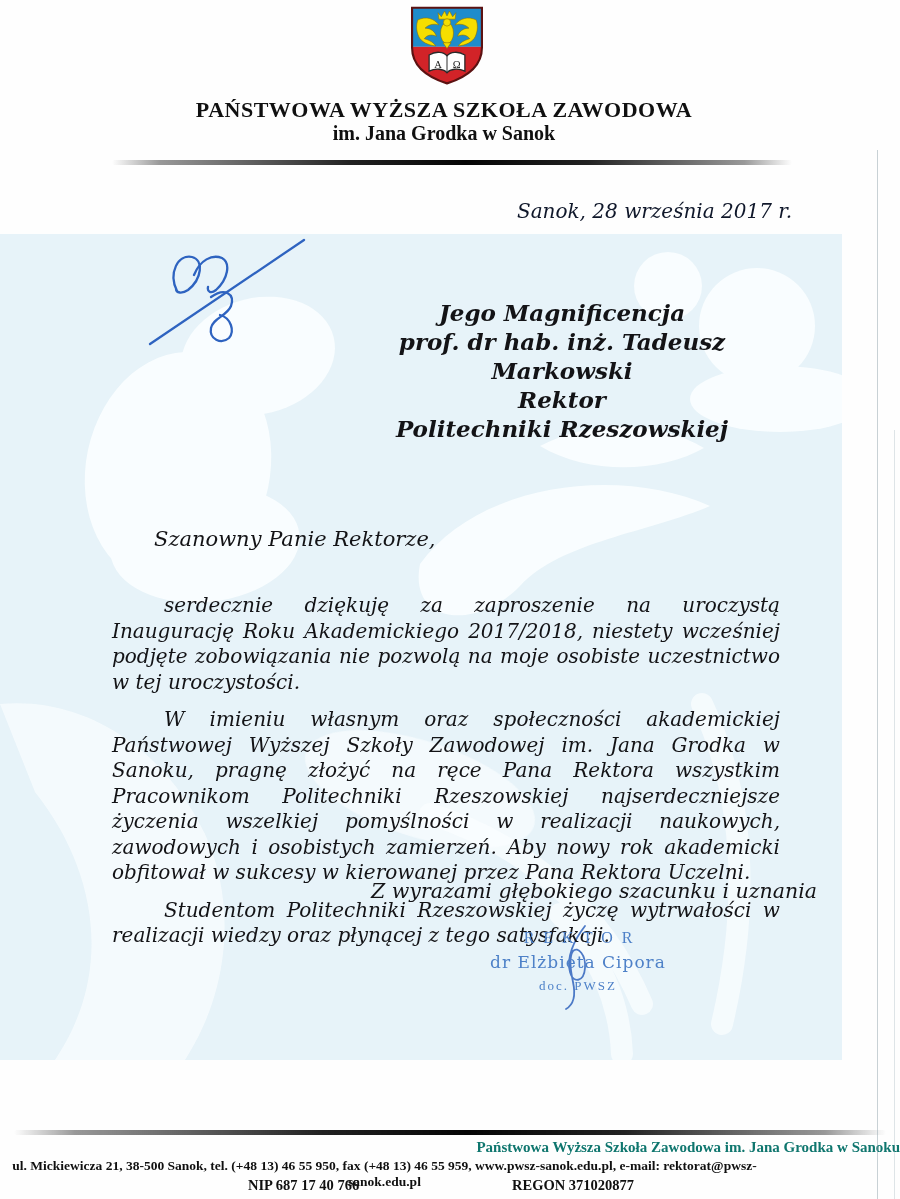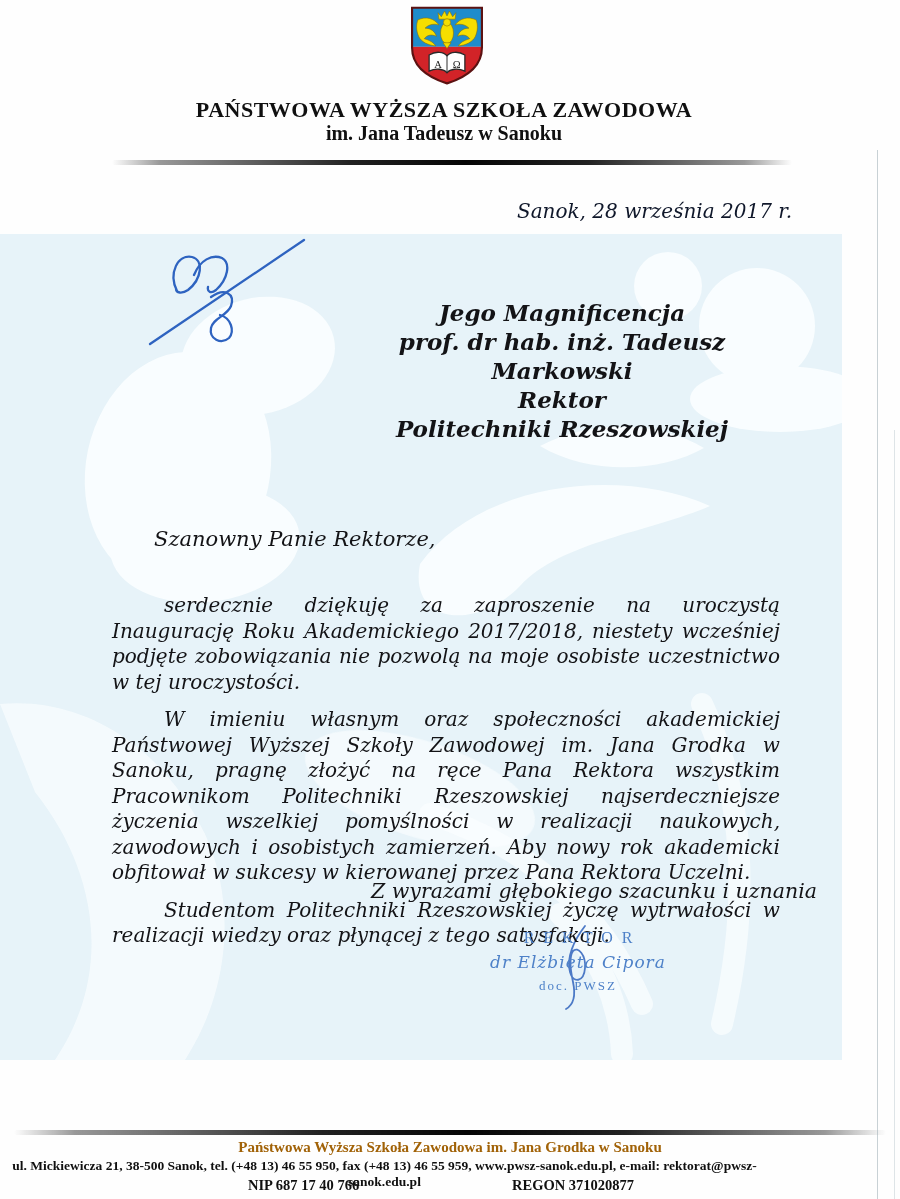--- a/index.html
+++ b/index.html
@@ -59,27 +59,27 @@
   .body-text p{margin:12px;text-indent:52px;font-style:italic;}
   .closing{
     position:absolute;left:371px;top:879px;font-size:20.5px;color:#131316;
   }
   
   .stamp{
     position:absolute;left:483px;top:929px;width:190px;text-align:center;
     color:#4e81c8;font-family:"Liberation Serif",serif;
   }
   .stamp-title{font-size:16px;letter-spacing:9px;padding-left:9px;font-weight:500;}
-  .stamp-name{font-family:"DejaVu Serif",serif;font-style:italic;font-size:17px;margin-top:5px;letter-spacing:1px;}
+  .stamp-name{font-family:"DejaVu Serif",serif;font-size:17px;margin-top:5px;letter-spacing:1px;}
   .stamp-sub{font-size:13px;margin-top:6px;letter-spacing:2px;}
   .overlay{position:absolute;left:0;top:0;pointer-events:none;}
   
   .footer-org{
-    position:absolute;top:1139px;left:0;width:900px;text-align:center;
-    font-weight:bold;font-size:15px;color:#a16207;
+    position:absolute;top:1139px;left:0;width:900px;text-align:right;
+    font-weight:bold;font-size:15px;color:#0f766e;
   }
   .footer-address{
     position:absolute;top:1158px;left:0;width:769px;text-align:center;
     font-weight:bold;font-size:13.5px;color:#101010;
   }
   .footer-nip{
     position:absolute;top:1177px;left:248px;font-weight:bold;font-size:14.5px;color:#101010;
   }
   .footer-regon{
     position:absolute;top:1177px;left:512px;font-weight:bold;font-size:14.5px;color:#101010;
@@ -138,21 +138,21 @@
         <path d="M26,61 C34,56 44,57 48,62 C52,57 62,56 70,61 L70,81 C62,77 52,78 48,83 C44,78 34,77 26,81 Z" fill="#ffffff" stroke="#2a2a2a" stroke-width="1.6"></path>
         <line x1="48" y1="62" x2="48" y2="83" stroke="#2a2a2a" stroke-width="1.2"></line>
         <text x="37" y="77" font-size="13" text-anchor="middle" fill="#1a1a1a" font-family="Liberation Serif, serif">Α</text>
         <text x="60" y="77" font-size="13" text-anchor="middle" fill="#1a1a1a" font-family="Liberation Serif, serif">Ω</text>
       </g>
     </g>
     <path d="M5,3 H91 V52 Q91,82 48,96 Q5,82 5,52 Z" fill="none" stroke="#5c1212" stroke-width="2.6"></path>
   </svg>
 
   <div class="org-line1">PAŃSTWOWA WYŻSZA SZKOŁA ZAWODOWA</div>
-  <div class="org-line2">im. Jana Tadeusz w Sanoku</div>
+  <div class="org-line2">im. Jana Grodka w Sanok</div>
 
   <div class="rule rule-top"></div>
 
   <div class="date-line script">Sanok, 28 września 2017 r.</div>
 
   <svg class="overlay" width="900" height="1199" viewBox="0 0 900 1199">
     <g fill="none" stroke="#2e63c0" stroke-width="2.3" stroke-linecap="round">
       <path d="M150,344 L304,240"></path>
       <path d="M177,291 C168,273 178,254 192,257 C204,260 202,279 188,290 C182,294 176,293 176,289"></path>
       <path d="M194,275 C200,260 212,254 222,258 C231,263 228,279 216,290 C211,294 207,292 208,287"></path>

